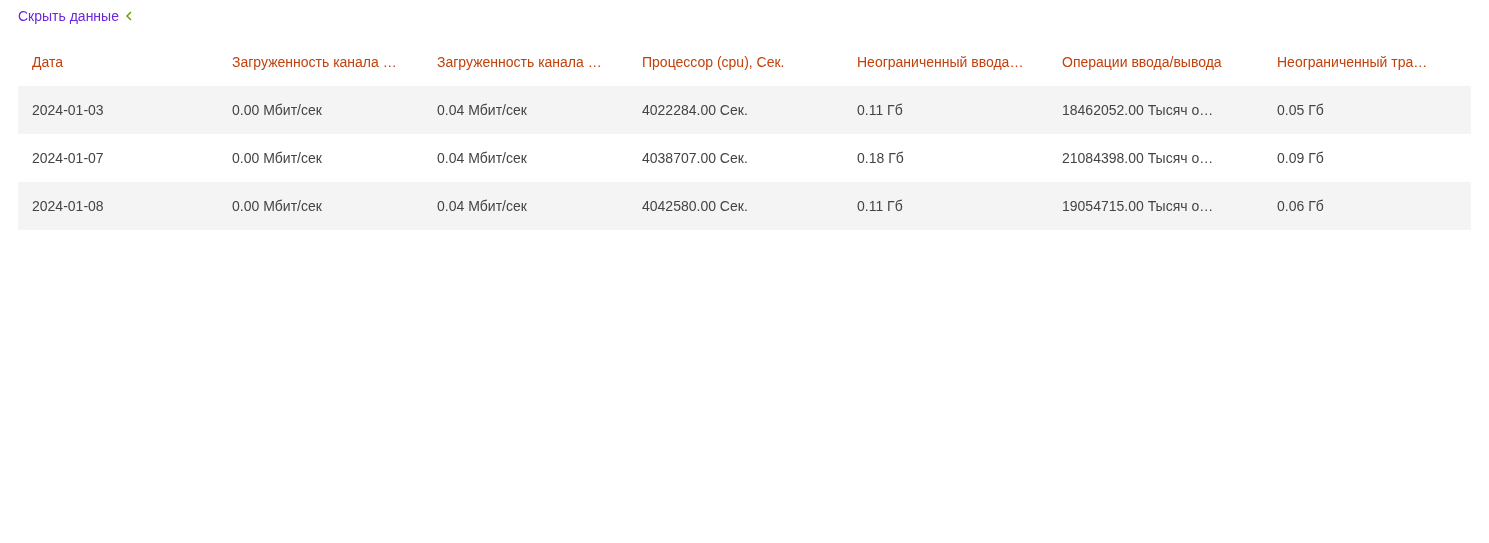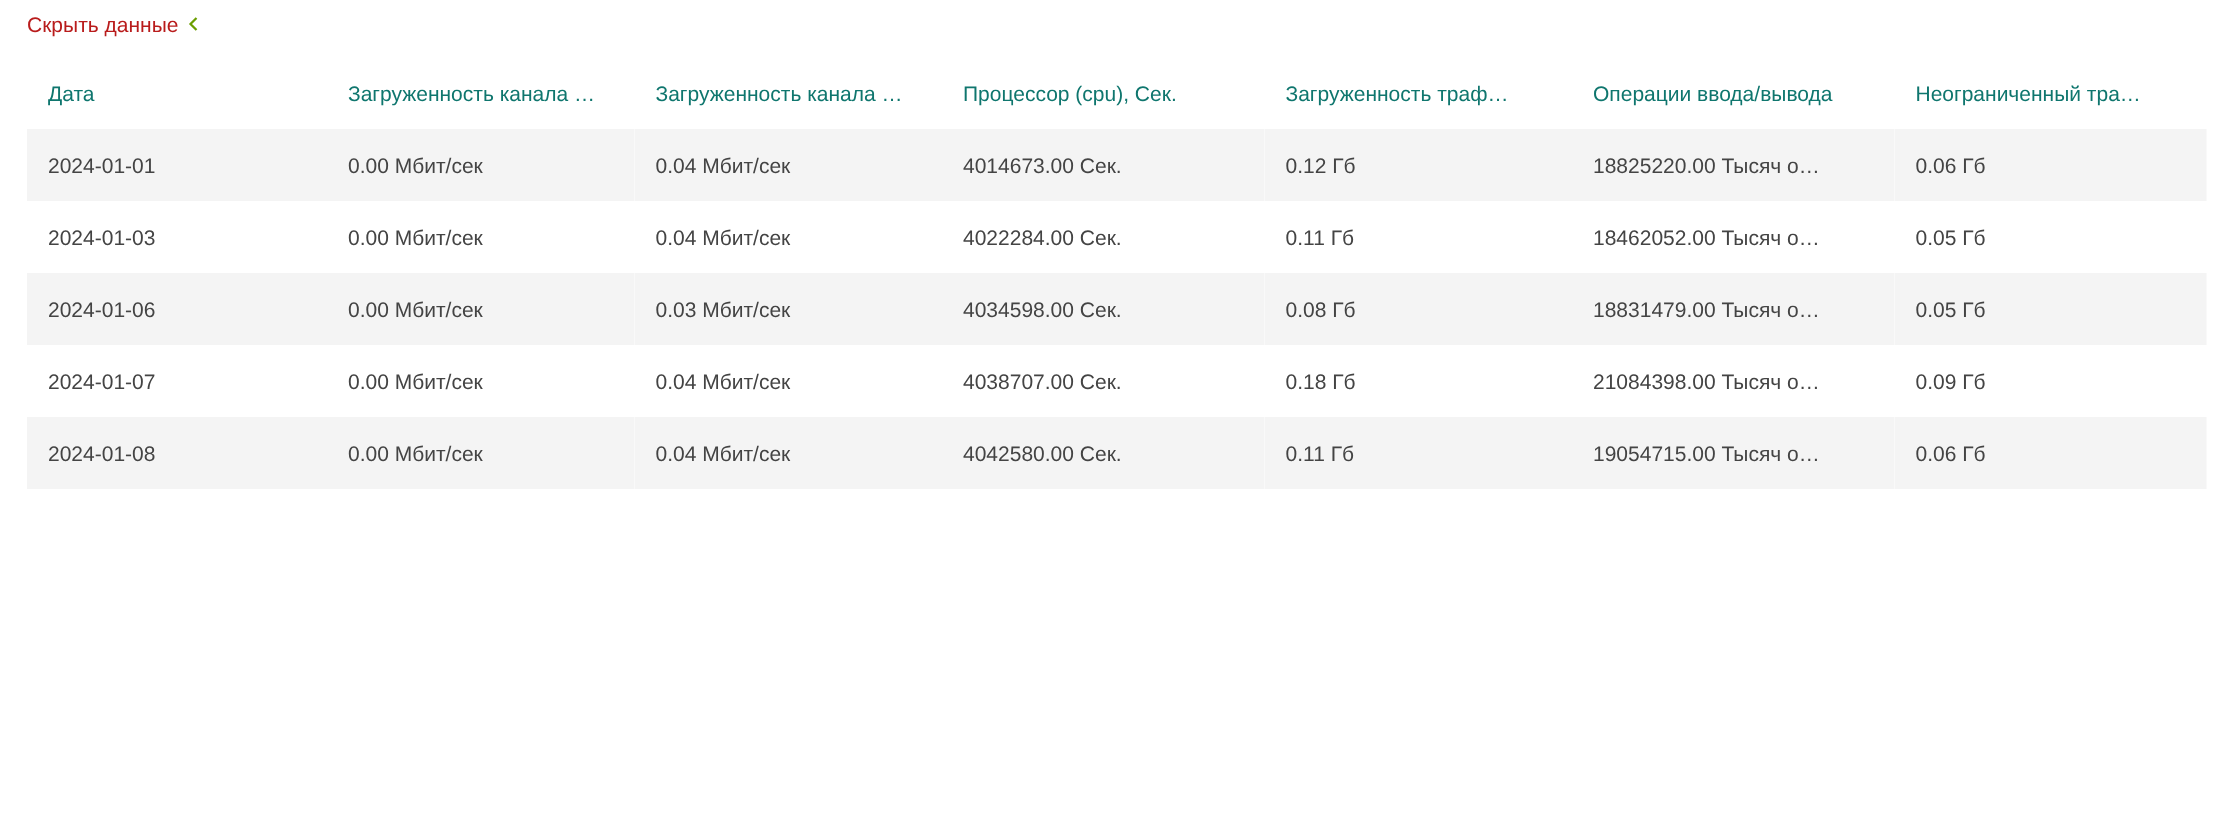--- a/index.html
+++ b/index.html
@@ -7,21 +7,21 @@
       font-family: "Segoe UI", Tahoma, Arial, sans-serif;
       font-size: 14px;
       color: #333;
       background: #fff;
       width: 1489px;
     }
     .container { padding: 8px 18px; }
     .hide-link {
       display: inline-flex;
       align-items: center;
-      color: #b91c1c;
+      color: #6d28d9;
       font-size: 14px;
       margin-bottom: 14px;
       cursor: pointer;
       user-select: none;
     }
     .hide-link svg { margin-left: 6px; }
     .table {
       width: 100%;
       border-collapse: collapse;
       table-layout: fixed;
@@ -29,21 +29,21 @@
     .table th, .table td {
       text-align: left;
       padding: 16px 14px;
       font-weight: 400;
       white-space: nowrap;
       overflow: hidden;
       text-overflow: ellipsis;
       color: #444;
     }
     .table th {
-      color: #0f766e;
+      color: #c2410c;
       font-size: 14px;
       background: #fff;
     }
     .table tbody tr:nth-child(odd)  { background: #f4f4f4; }
     .table tbody tr:nth-child(even) { background: #ffffff; }
     .col-date { width: 200px; }
     .col-a    { width: 205px; }
     .col-b    { width: 205px; }
     .col-c    { width: 215px; }
     .col-d    { width: 205px; }
@@ -72,51 +72,33 @@
         <col class="col-d">
         <col class="col-e">
         <col class="col-f">
     </colgroup>
     <thead>
       <tr>
         <th>Дата</th>
         <th>Загруженность канала …</th>
         <th>Загруженность канала …</th>
         <th>Процессор (cpu), Сек.</th>
-        <th>Загруженность траф…</th>
+        <th>Неограниченный ввода…</th>
         <th>Операции ввода/вывода</th>
         <th>Неограниченный тра…</th>
       </tr>
     </thead>
     <tbody id="table-body">
-        <tr>
-          <td>2024-01-01</td>
-          <td>0.00 Мбит/сек</td>
-          <td>0.04 Мбит/сек</td>
-          <td>4014673.00 Сек.</td>
-          <td>0.12 Гб</td>
-          <td>18825220.00 Тысяч о…</td>
-          <td>0.06 Гб</td>
-        </tr>
         <tr>
           <td>2024-01-03</td>
           <td>0.00 Мбит/сек</td>
           <td>0.04 Мбит/сек</td>
           <td>4022284.00 Сек.</td>
           <td>0.11 Гб</td>
           <td>18462052.00 Тысяч о…</td>
-          <td>0.05 Гб</td>
-        </tr>
-        <tr>
-          <td>2024-01-06</td>
-          <td>0.00 Мбит/сек</td>
-          <td>0.03 Мбит/сек</td>
-          <td>4034598.00 Сек.</td>
-          <td>0.08 Гб</td>
-          <td>18831479.00 Тысяч о…</td>
           <td>0.05 Гб</td>
         </tr>
         <tr>
           <td>2024-01-07</td>
           <td>0.00 Мбит/сек</td>
           <td>0.04 Мбит/сек</td>
           <td>4038707.00 Сек.</td>
           <td>0.18 Гб</td>
           <td>21084398.00 Тысяч о…</td>
           <td>0.09 Гб</td>

